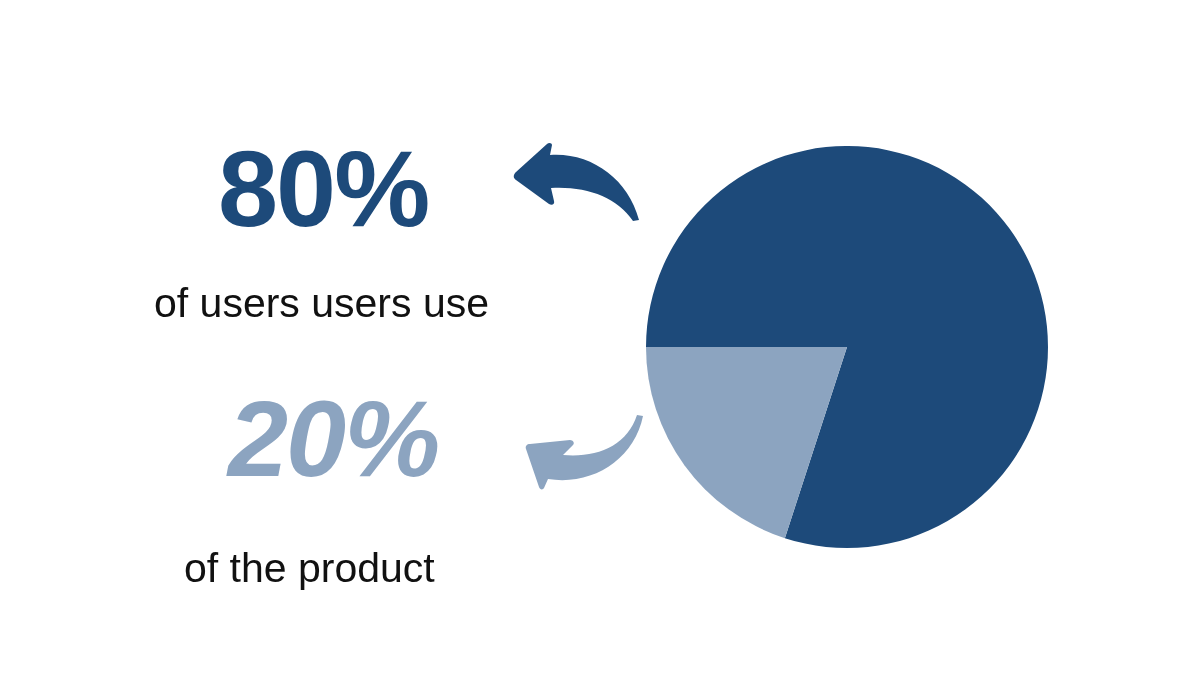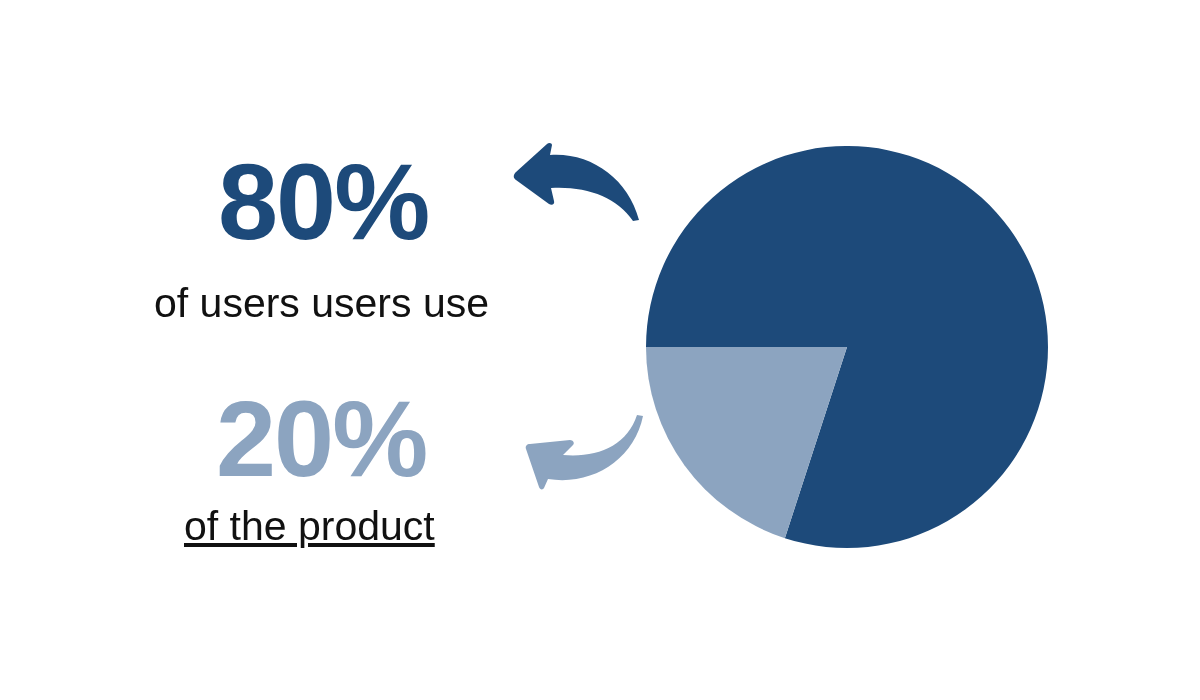--- a/index.html
+++ b/index.html
@@ -28,42 +28,42 @@
     line-height: 1;
     letter-spacing: -2px;
     white-space: nowrap;
   }
   #stat-80 {
     left: 218px;
     top: 135px;
     color: #1d4a7a;
   }
   #stat-20 {
-    left: 216px;
+    left: 228px;
     top: 385px;
     color: #8ca4c0;
+    font-style: italic;
   }
 
   .caption {
     position: absolute;
     font-family: "Liberation Sans", sans-serif;
     font-weight: 400;
     font-size: 41px;
     line-height: 1;
     color: #111111;
     white-space: nowrap;
   }
   #caption-1 {
     left: 154px;
     top: 283px;
   }
   #caption-2 {
     left: 184px;
-    top: 506px;
-    text-decoration: underline;
+    top: 548px;
   }
 
   
   .arrow-svg {
     position: absolute;
     overflow: visible;
   }
   #arrow-top {
     left: 478px;
     top: 142px;
@@ -84,21 +84,21 @@
     top: 146px;
     width: 402px;
     height: 402px;
   }
 </style>
 </head>
 <body>
 
 <div id="stage">
 
-  <div class="big-stat" id="stat-80" style="color: rgb(29, 74, 122); margin-top: 13px;">80%</div>
+  <div class="big-stat" id="stat-80" style="color: rgb(29, 74, 122);">80%</div>
 
   <div class="caption" id="caption-1">of users users use</div>
 
   <svg class="arrow-svg" id="arrow-top" viewBox="0 0 162 80">
     <path d="M161 78
              C 150 36, 112 10, 72 13
              L 74 3
              C 74 1, 71 0, 69 2
              L 38 30
              C 35 33, 35 36, 38 38

